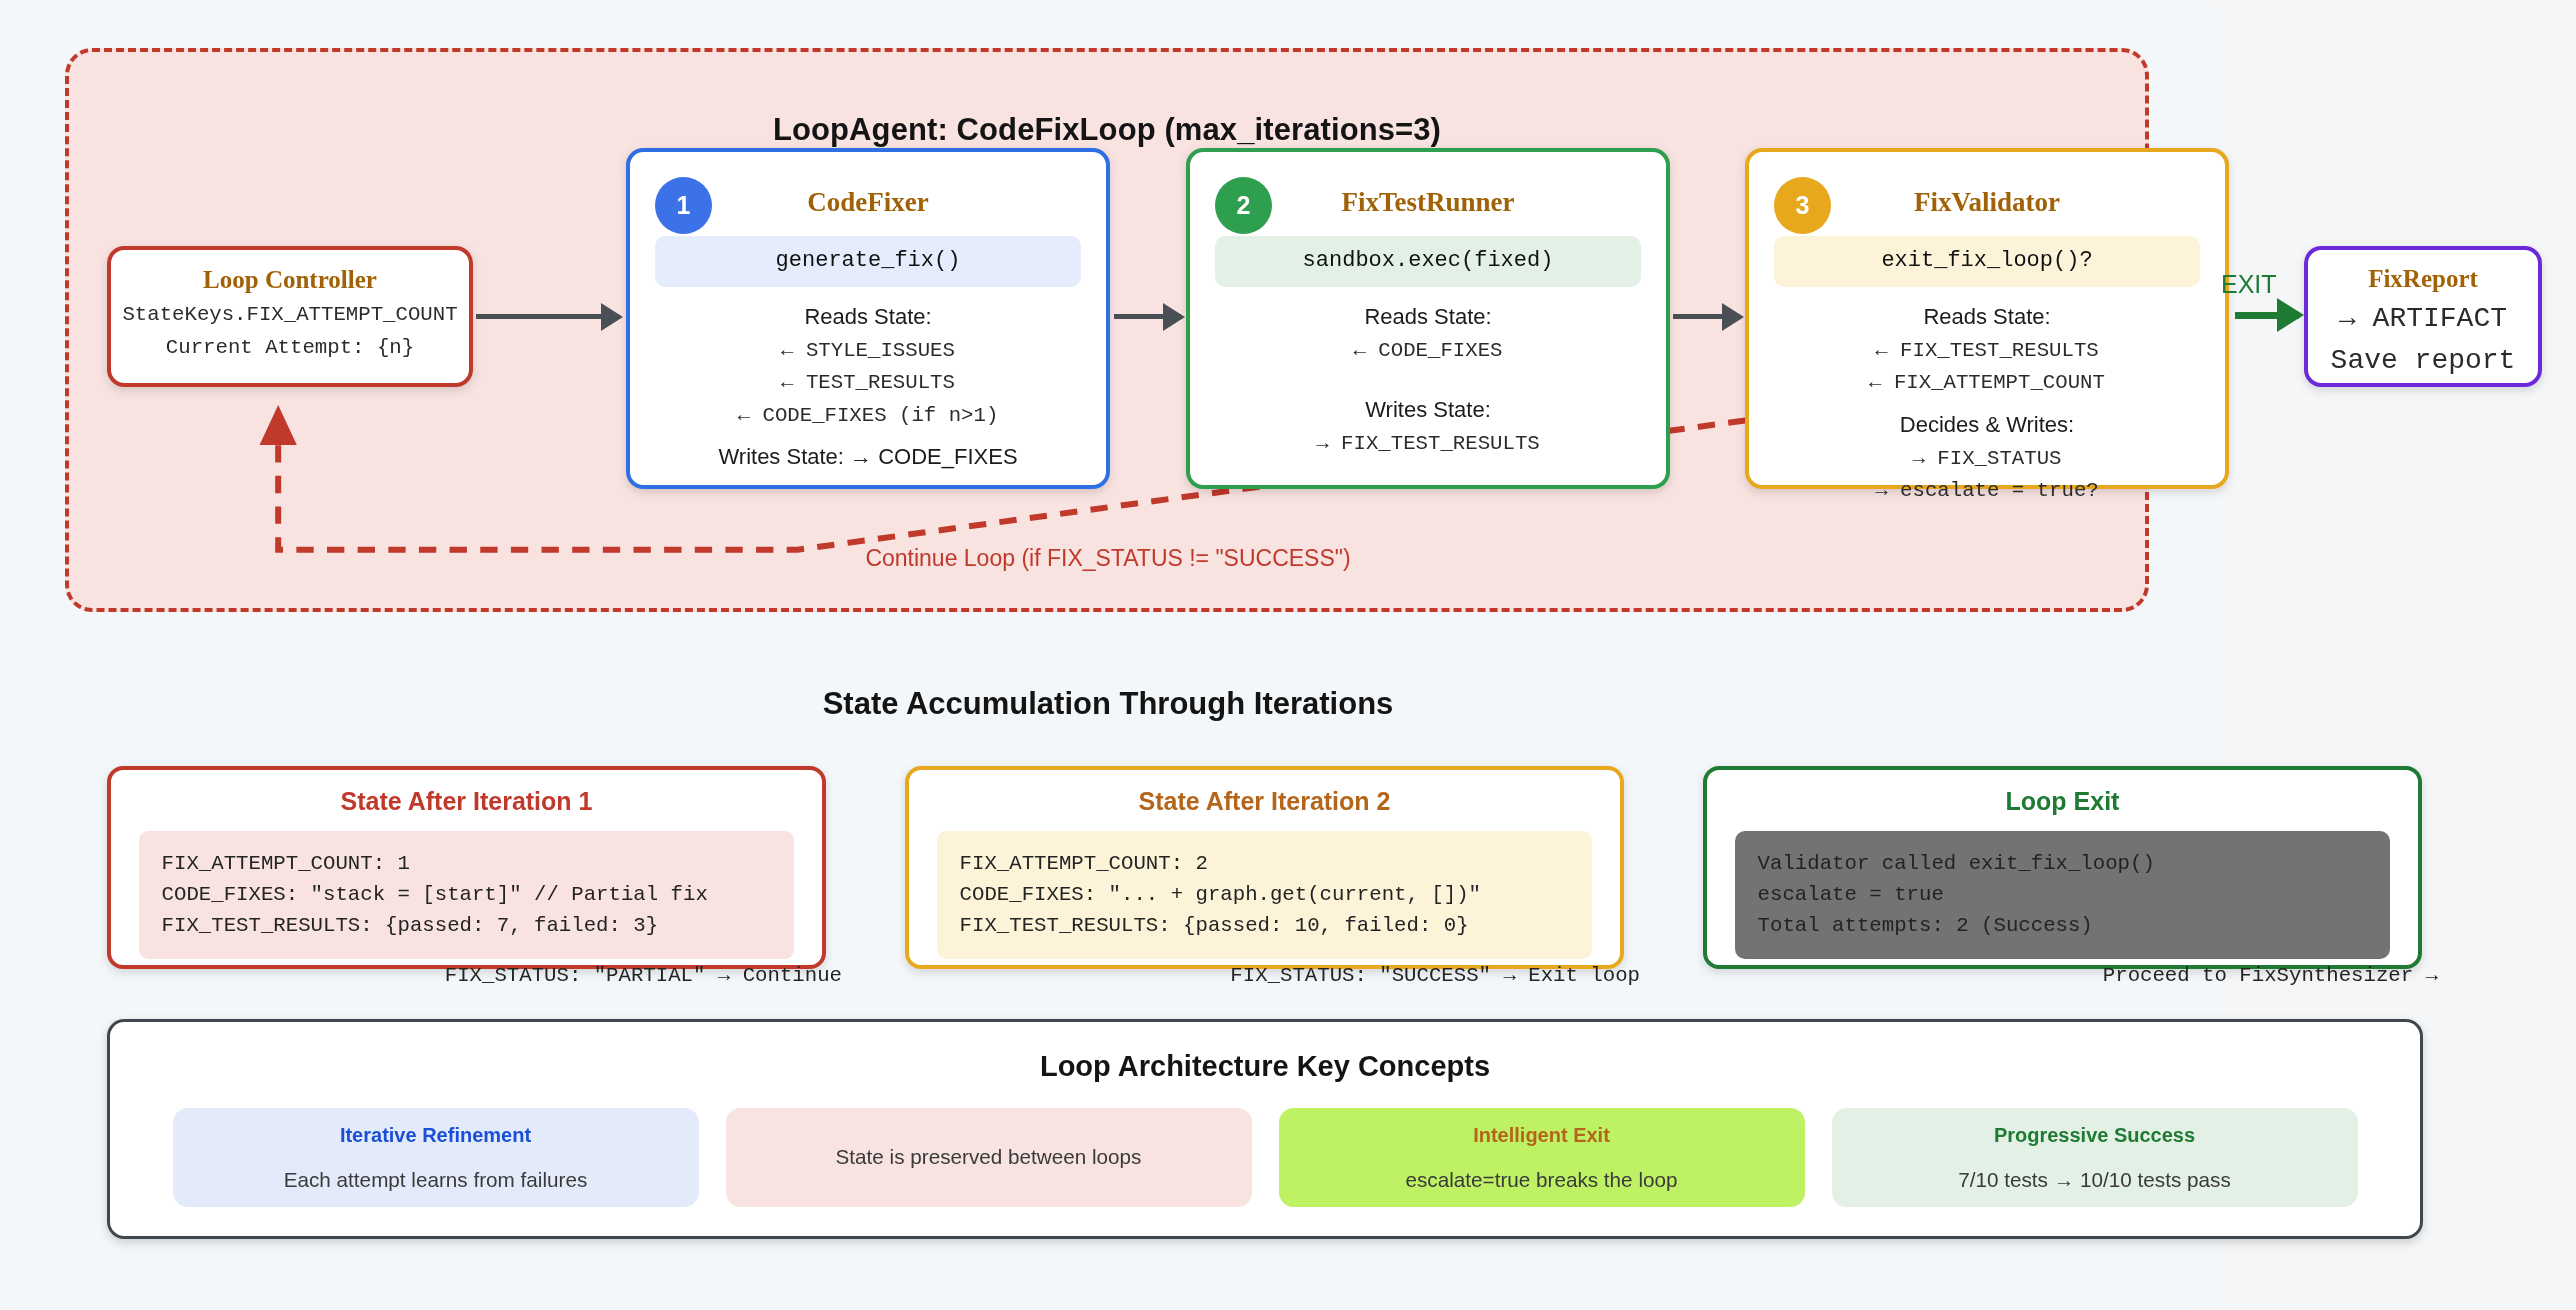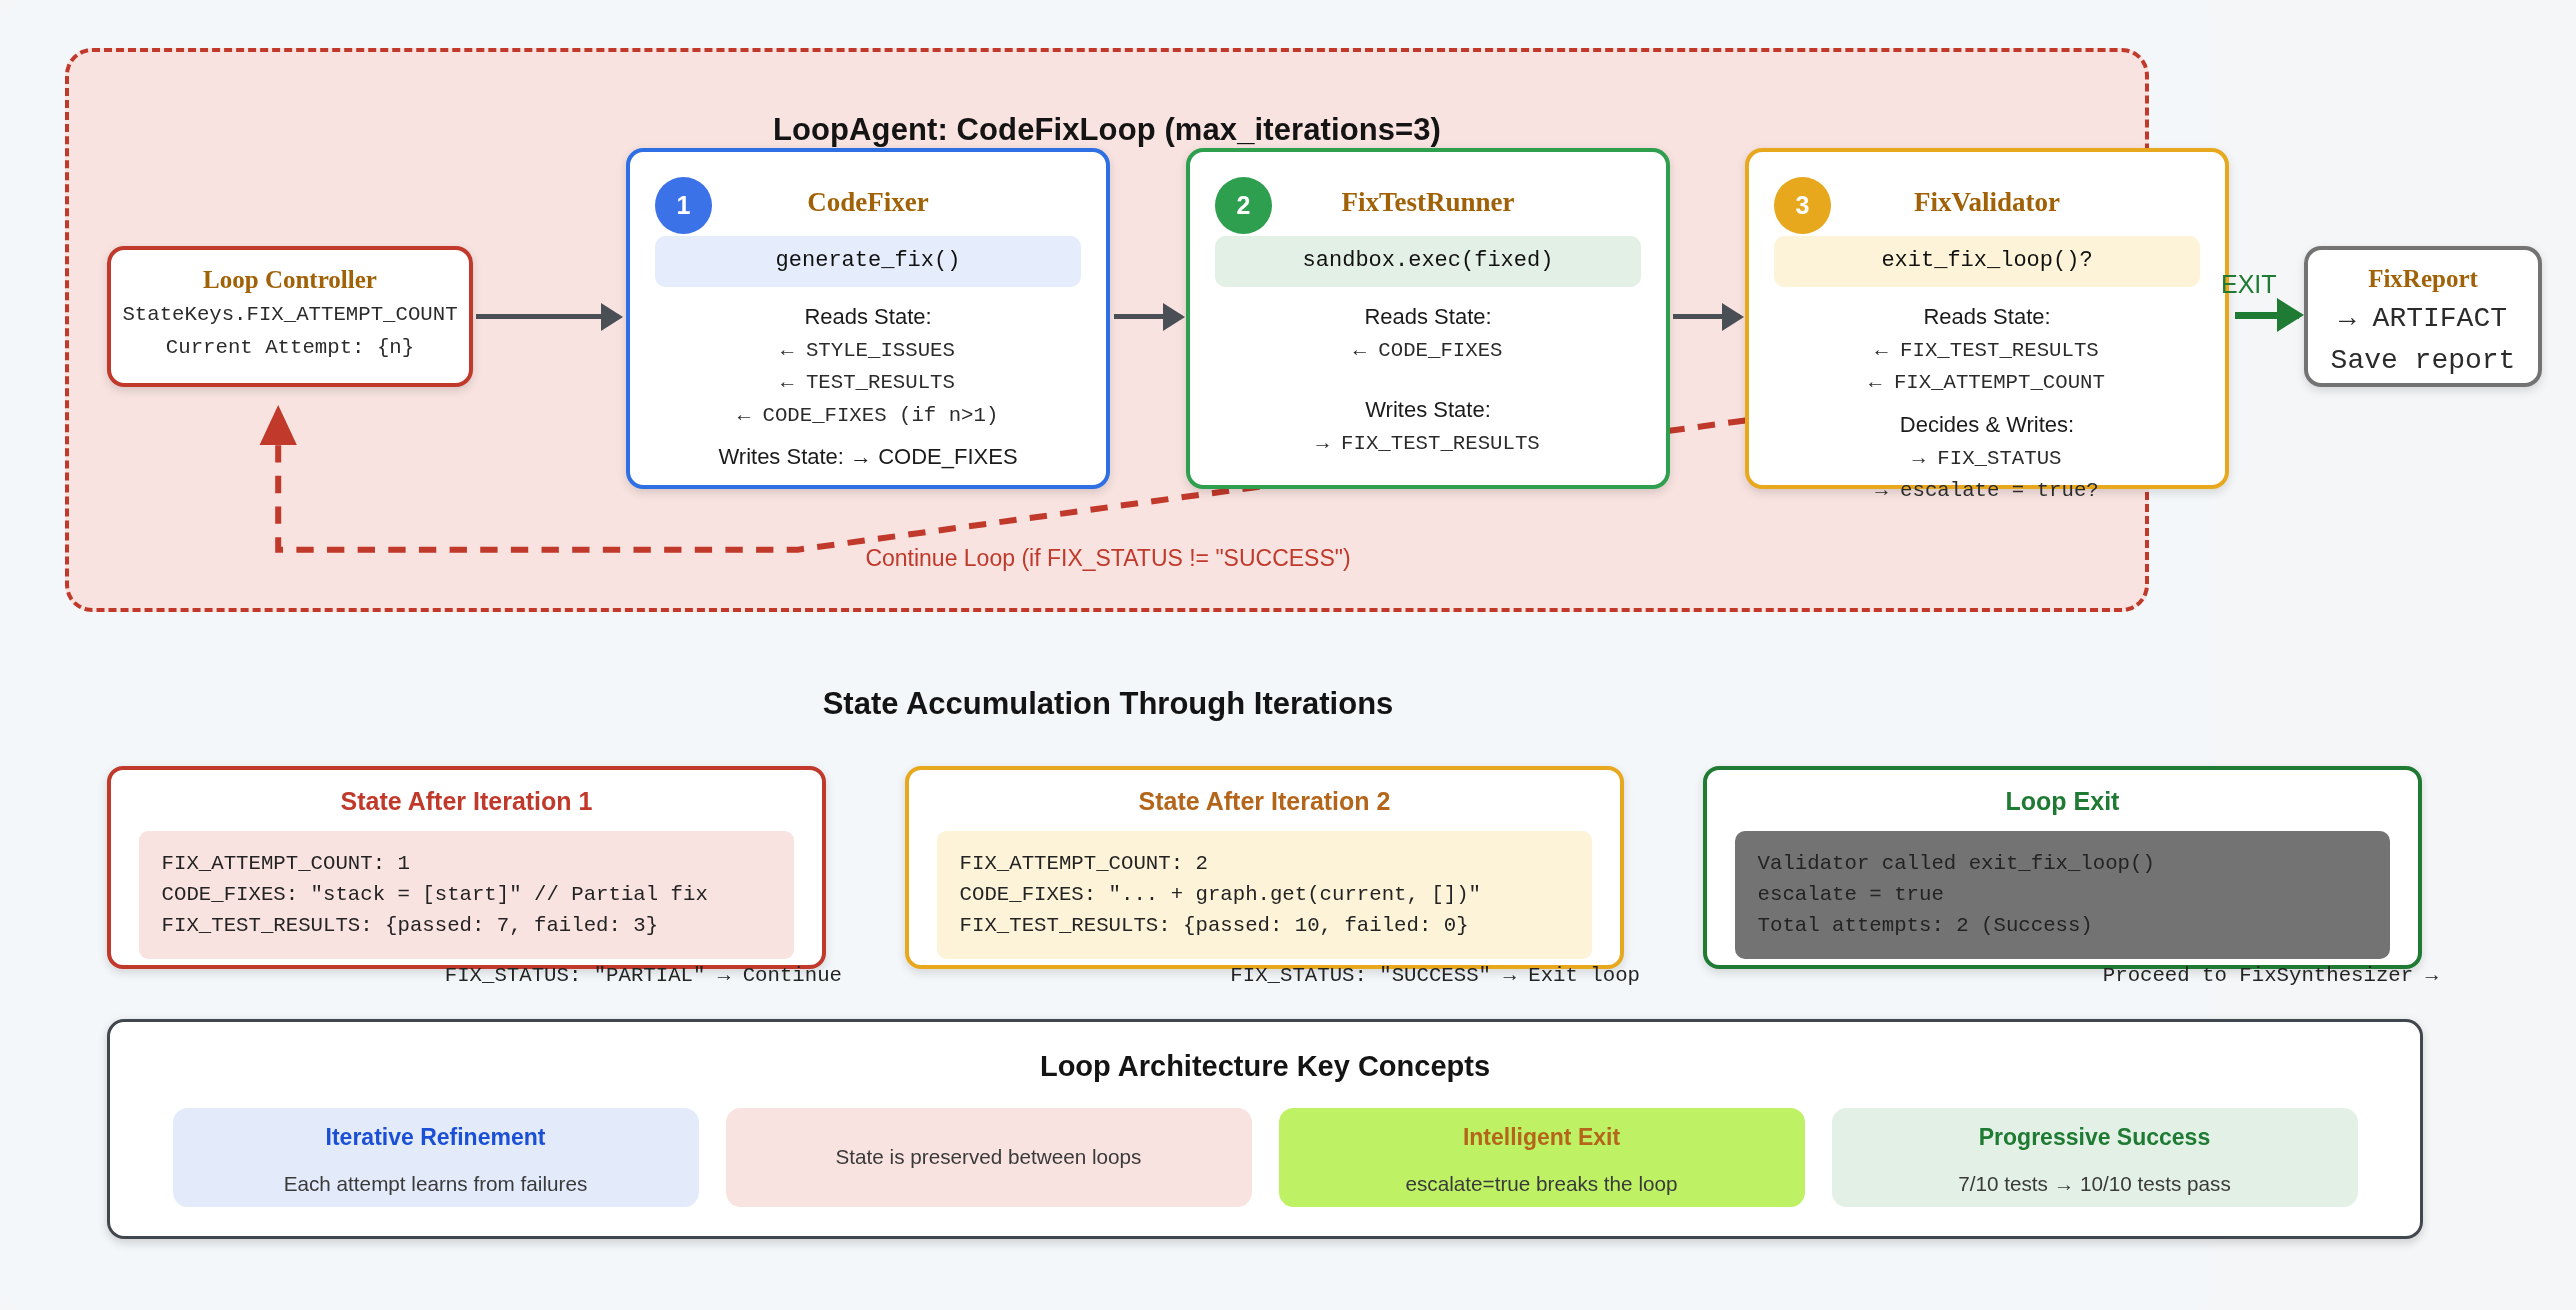--- a/index.html
+++ b/index.html
@@ -122,21 +122,21 @@
   #node-fixvalidator .node-title{margin-top:17.3px;}
 
   #node-codefixer .chip{background:#e5ecfb;margin-top:18.7px;}
   #node-fixtestrunner .chip{background:#e2f0e5;margin-top:18.7px;}
   #node-fixvalidator .chip{background:#fcf3d8;margin-top:18.7px;}
 
   
   #fix-report{
     left:2304px; top:246px;
     width:238px; height:141px;
-    border:4px solid #737373;
+    border:4px solid #6d28d9;
     padding-top:14.7px;
   }
   #fix-report .node-title{font-size:25px;}
   #fix-report .mono{font-size:28px;margin-top:10.7px;}
 
   
   .arrow{
     position:absolute;
     height:5.3px;
     background:#4a4f55;
@@ -267,21 +267,21 @@
   }
   .kc-card{
     width:526px;
     height:99px;
     border-radius:14.7px;
     text-align:center;
     padding-top:16px;
     box-sizing:border-box;
   }
   .kc-card .kc-h{
-    font-size:23px;font-weight:bold;
+    font-size:20px;font-weight:bold;
   }
   .kc-card .kc-s{
     font-size:20.7px;color:#3a3a3a;margin-top:21px;
   }
   #kc-0{background:#e3ebfb;}
   #kc-0 .kc-h{color:#1a4fd6;}
   #kc-1{background:#f8e3e0;}
   #kc-1 .kc-h{color:#c0392b;}
   #kc-2{background:#bef264;}
   #kc-2 .kc-h{color:#b4651a;}

